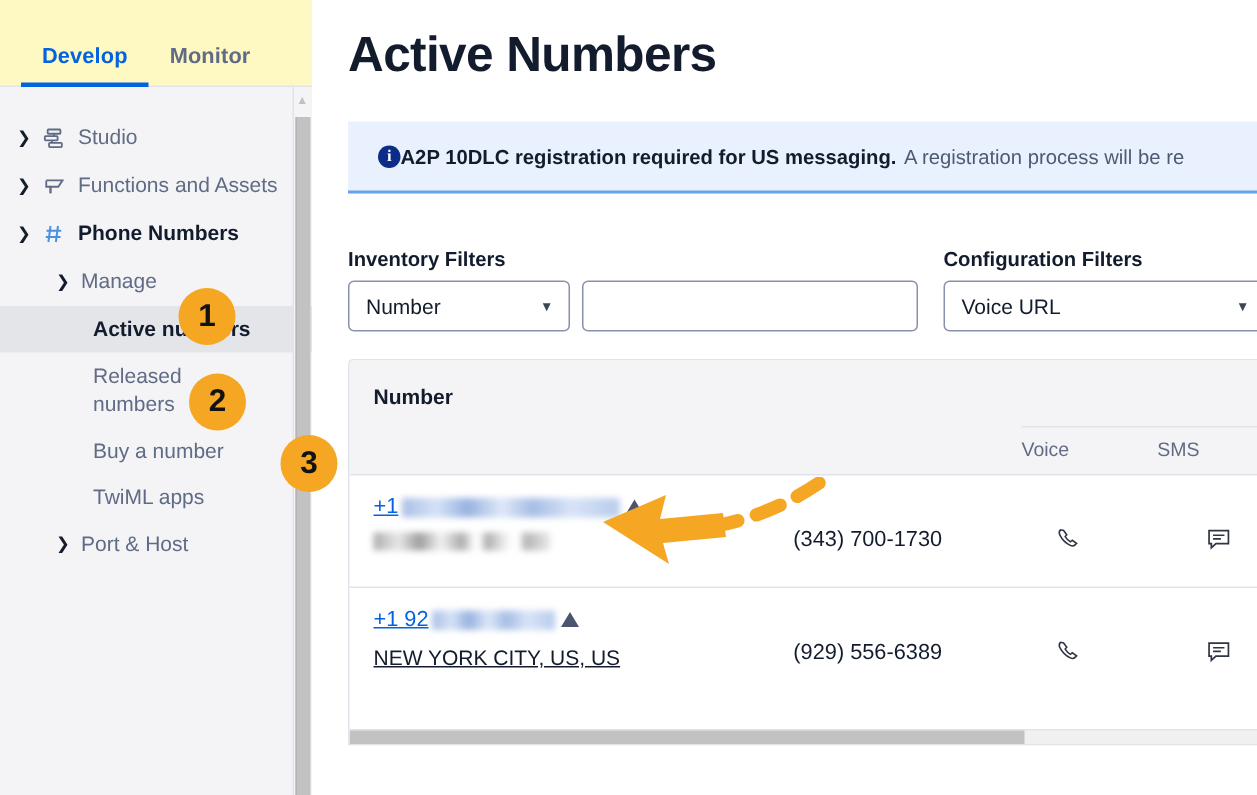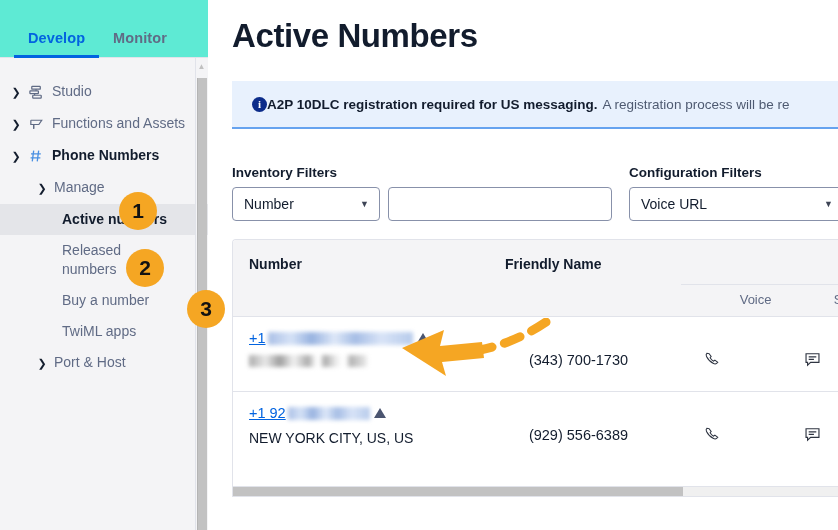--- a/index.html
+++ b/index.html
@@ -13,21 +13,21 @@
 
   
   .sidebar {
     position: relative;
     width: 208px; height: 530px;
     background: #f4f4f6;
     flex: 0 0 208px;
   }
   .tabbar {
     height: 58px;
-    background: #5eead4;
+    background: #fef9c3;
     display: flex;
     align-items: flex-end;
     padding-left: 14px;
     border-bottom: 1px solid #e1e3ea;
   }
   .tab {
     font-size: 14.5px;
     font-weight: bold;
     color: #606b85;
     padding: 0 14px 11px 14px;
@@ -222,21 +222,21 @@
   }
   .th-sub {
     position: absolute;
     left: 448px; right: 0; top: 44px;
     display: flex;
     border-top: 1px solid #e1e3ea;
     padding-top: 7px;
   }
   .th-sub .sub-cell {
     width: 104px;
-    text-align: right;
+    text-align: left;
     font-size: 13px; color: #606b85;
   }
   .trow {
     display: flex;
     align-items: flex-start;
     border-top: 1px solid #e1e3ea;
     height: 75px;
     padding-top: 13px;
     background: #fff;
   }
@@ -261,21 +261,21 @@
   }
   .tri {
     width: 0; height: 0; margin-left: 4px;
     border-left: 6px solid transparent;
     border-right: 6px solid transparent;
     border-bottom: 10px solid #4b5570;
   }
   .sub-line {
     margin-top: 9px;
     font-size: 14px; color: #121c2d;
-    display: flex; align-items: center;
+    display: flex; align-items: center; text-decoration: underline;
   }
   .blur-bar.grey {
     height: 12px; margin-left: 0;
     background: linear-gradient(90deg,
       rgba(150,150,150,.8) 0%, rgba(210,210,210,.5) 14%,
       rgba(140,140,140,.85) 26%, rgba(225,225,225,.4) 38%,
       rgba(150,150,150,.8) 50%, rgba(255,255,255,0) 57%,
       rgba(255,255,255,0) 60%, rgba(150,150,150,.8) 64%,
       rgba(220,220,220,.5) 74%, rgba(255,255,255,0) 79%,
       rgba(255,255,255,0) 82%, rgba(160,160,160,.8) 86%,
@@ -446,21 +446,20 @@
           </div>
         </div>
       </div>
     </div>
 
     <div class="table-wrap">
 
       <div class="thead">
         <div class="th-top">
           <div class="th-number">Number</div>
-          <div class="th-friendly">Friendly Name</div>
         </div>
         <div class="th-sub">
           <div class="sub-cell">Voice</div>
           <div class="sub-cell">SMS</div>
         </div>
       </div>
 
       <div class="trow">
         <div class="td-number">
           <div class="num-line">

